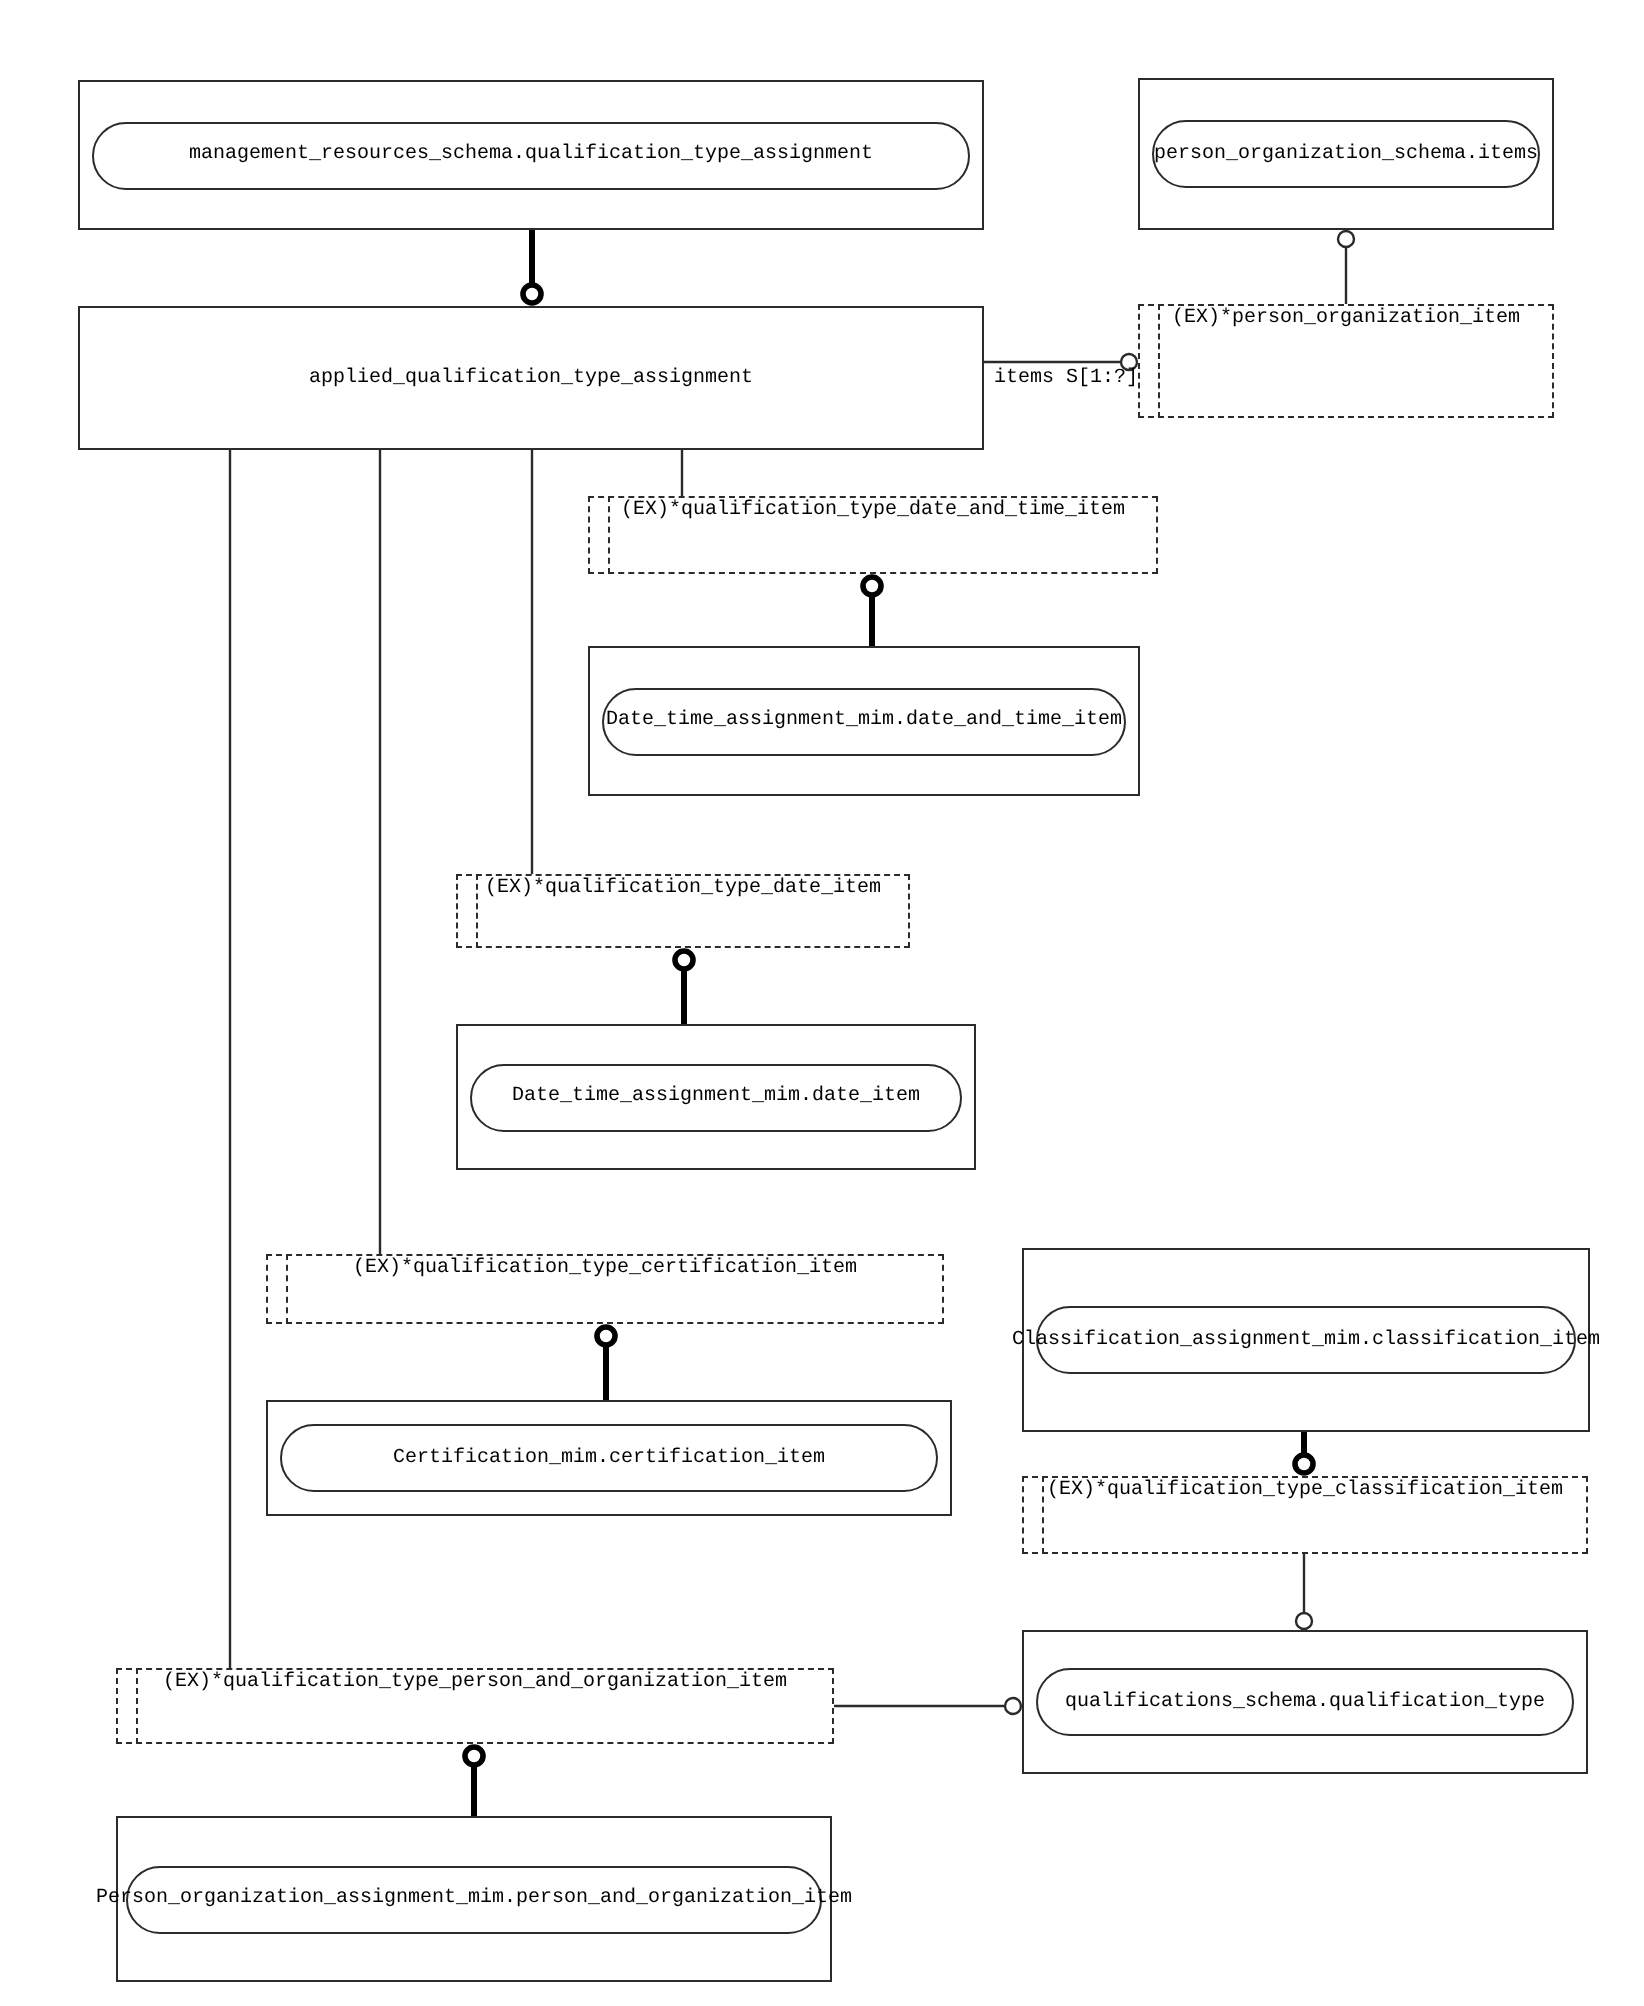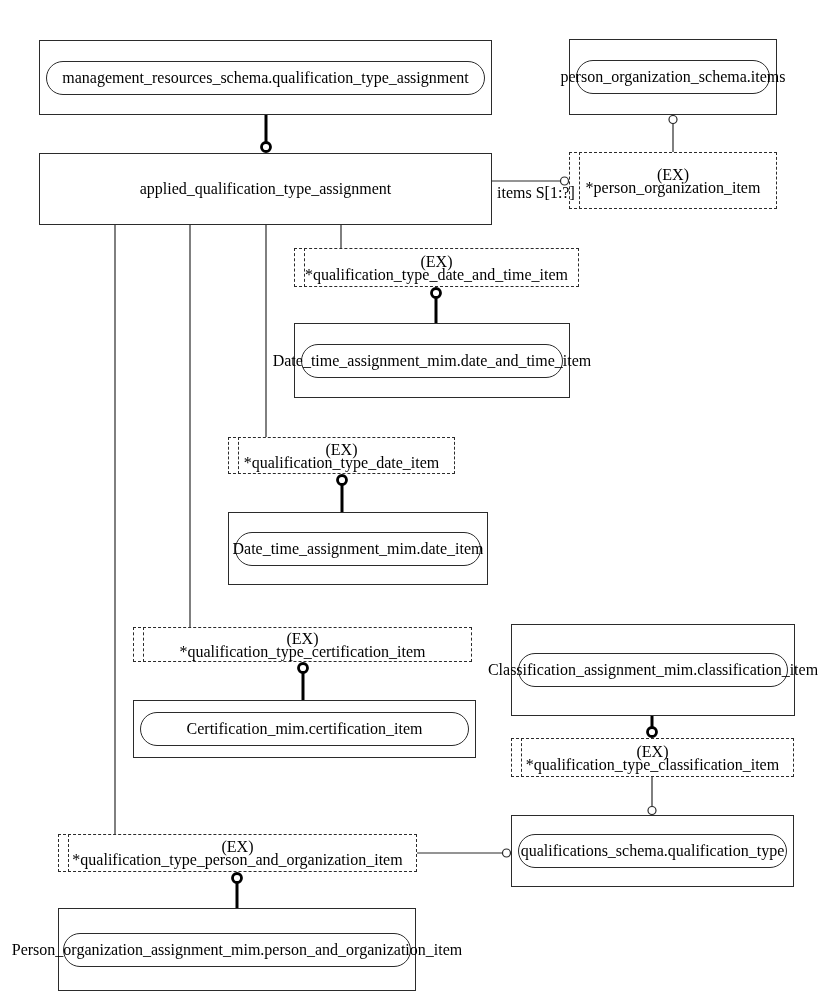--- a/index.html
+++ b/index.html
@@ -1,21 +1,21 @@
 <!DOCTYPE html>
 <html><head>
 <meta charset="utf-8">
 <style>
   html, body { margin:0; padding:0; background:#ffffff; }
   .canvas {
     position:relative;
     width:822px; height:1003px;
     background:#ffffff;
-    font-family:Liberation Serif, serif;
-    font-size:16px;
+    font-family:Liberation Mono, monospace;
+    font-size:10px;
     color:#000;
     overflow:hidden;
   }
   svg.wires { position:absolute; left:0; top:0; width:822px; height:1003px; }
   .ebox {
     position:absolute; box-sizing:border-box;
     background:#fff; border:1px solid #2b2b2b;
     display:flex; align-items:center; justify-content:center;
     text-align:center; white-space:nowrap;
   }
@@ -23,21 +23,21 @@
     position:absolute; box-sizing:border-box;
     left:6px; right:6px; height:34px; top:50%;
     transform:translateY(-50%);
     border:1px solid #2b2b2b; border-radius:17px;
     display:flex; align-items:center; justify-content:center;
     padding:0 2px; white-space:nowrap;
   }
   .dbox {
     position:absolute; box-sizing:border-box;
     background:#fff; border:1px dashed #2b2b2b;
-    display:flex; flex-direction:column; align-items:center; justify-content:center;
+    display:flex; flex-direction:row; align-items:flex-start; justify-content:center;
     text-align:center; line-height:13px; white-space:nowrap;
   }
   .pageline {
     position:absolute; left:9px; top:-1px; bottom:-1px; width:0;
     border-left:1px dashed #2b2b2b;
   }
   .edge-label { position:absolute; white-space:nowrap; }
 </style>
 </head>
 <body>

